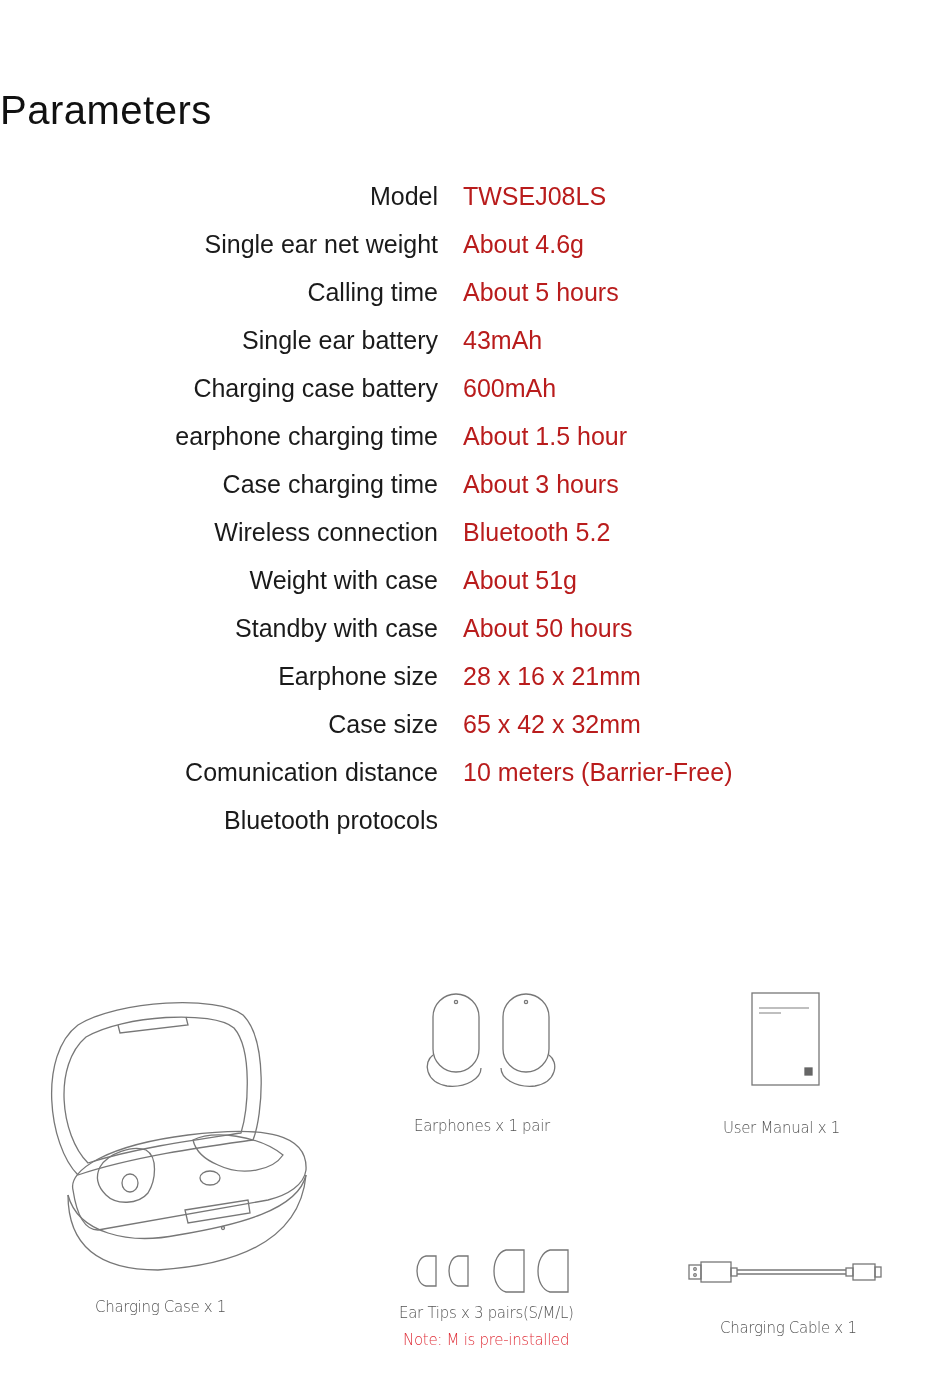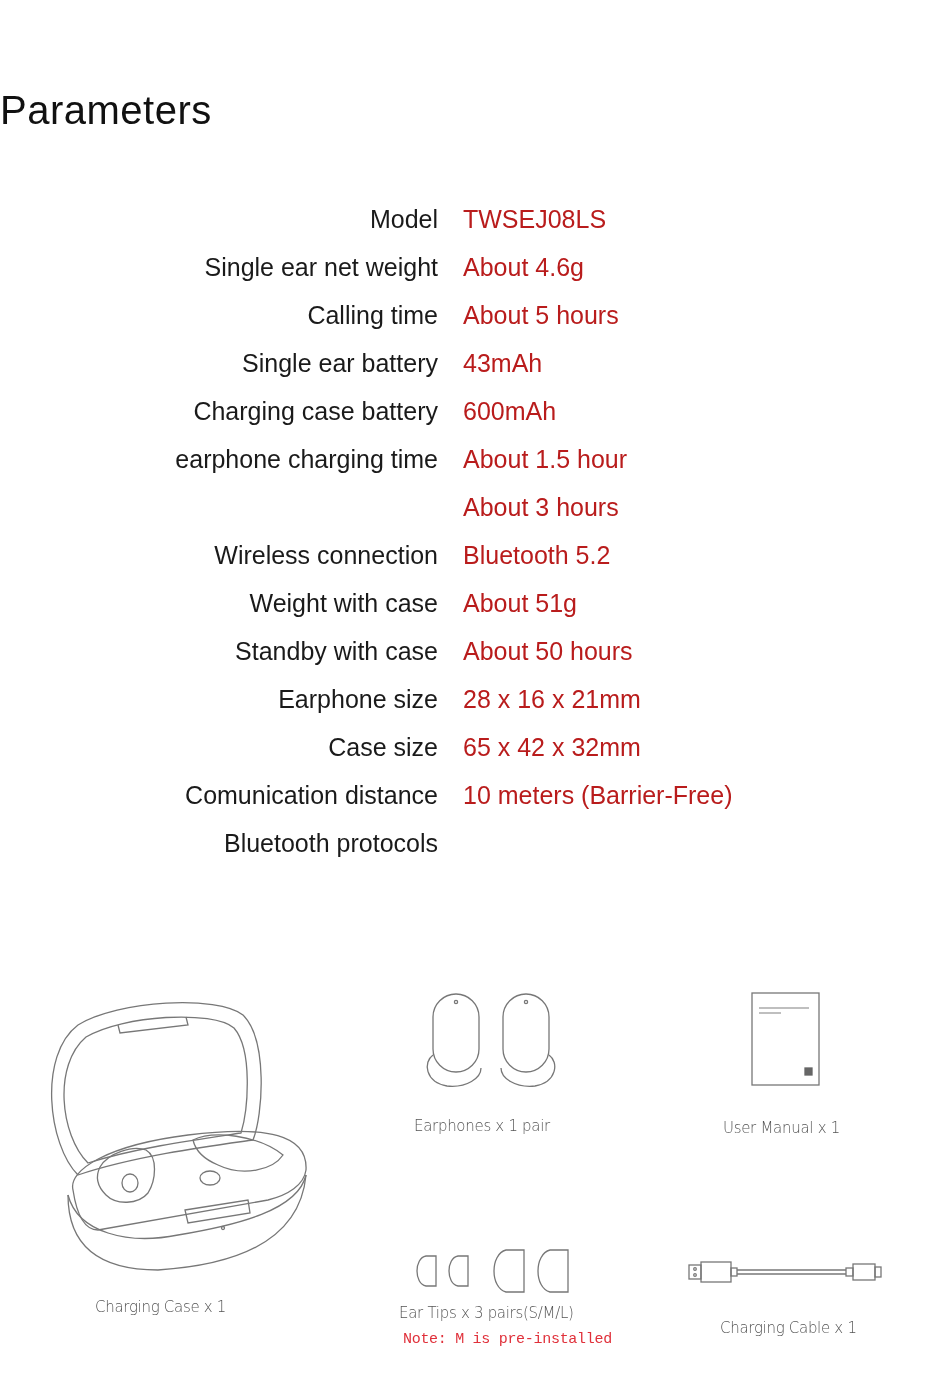--- a/index.html
+++ b/index.html
@@ -1,19 +1,19 @@
 <!DOCTYPE html>
 <html><head>
 <meta charset="utf-8">
 <style>
   html, body { margin:0; padding:0; background:#ffffff; }
   body { width:950px; height:1380px; position:relative; overflow:hidden; font-family:"Liberation Sans", sans-serif; color:#111; }
   .title { position:absolute; top:88px; left:0; width:950px; text-align:left; font-size:40px; font-weight:normal; color:#111; letter-spacing:0.5px; }
   .spec-table { position:absolute; top:174px; left:0; width:950px; }
-  .spec-row { position:absolute; left:0; width:950px; height:48px; font-size:25px; line-height:44px;margin-top:23px; }
+  .spec-row { position:absolute; left:0; width:950px; height:48px; font-size:25px; line-height:44px; }
   .spec-label { position:absolute; right:512px; text-align:right; white-space:nowrap; color:#1a1a1a; }
   .spec-value { position:absolute; left:463px; white-space:nowrap; color:#b91c1c; }
   .caption { position:absolute; font-size:15px; color:#555; white-space:nowrap; font-family:"DejaVu Sans", sans-serif; font-weight:300; letter-spacing:-0.3px; }
   .note { color:#e0303a; }
   svg { position:absolute; overflow:visible; }
   svg * { fill:none; stroke:#777; stroke-width:1.3; }
 </style>
 </head>
 <body>
 
@@ -38,20 +38,21 @@
     </div>
   <div class="spec-row" style="top:192px">
       <span class="spec-label">Charging case battery</span>
       <span class="spec-value">600mAh</span>
     </div>
   <div class="spec-row" style="top:240px">
       <span class="spec-label">earphone charging time</span>
       <span class="spec-value">About 1.5 hour</span>
     </div>
   <div class="spec-row" style="top:288px">
+      <span class="spec-label">Case charging time</span>
       <span class="spec-value">About 3 hours</span>
     </div>
   <div class="spec-row" style="top:336px">
       <span class="spec-label">Wireless connection</span>
       <span class="spec-value">Bluetooth 5.2</span>
     </div>
   <div class="spec-row" style="top:384px">
       <span class="spec-label">Weight with case</span>
       <span class="spec-value">About 51g</span>
     </div>
@@ -112,21 +113,21 @@
   </svg>
   <div class="caption" style="left:723px;top:1119px;">User Manual x 1</div>
 
   <svg style="left:410px;top:1250px;" width="165" height="45" viewBox="0 0 165 45">
     <path d="M16 6 L26 6 L26 36 L16 36 C4 34,4 8,16 6 Z"></path>
     <path d="M48 6 L58 6 L58 36 L48 36 C36 34,36 8,48 6 Z"></path>
     <path d="M96 0 L114 0 L114 42 L96 42 C80 38,80 4,96 0 Z"></path>
     <path d="M140 0 L158 0 L158 42 L140 42 C124 38,124 4,140 0 Z"></path>
   </svg>
   <div class="caption" style="left:399px;top:1304px;">Ear Tips x 3 pairs(S/M/L)</div>
-  <div class="caption note" style="left:403px;top:1331px;font-family:Liberation Mono, monospace;">Note: M is pre-installed</div>
+  <div class="caption note" style="left:403px;top:1331px;">Note: M is pre-installed</div>
 
   <svg style="left:688px;top:1260px;" width="196" height="24" viewBox="0 0 196 24">
     <rect x="1" y="5" width="12" height="14"></rect>
     <circle cx="7" cy="9" r="1.3"></circle>
     <circle cx="7" cy="15" r="1.3"></circle>
     <rect x="13" y="2" width="30" height="20"></rect>
     <rect x="43" y="8" width="6" height="8"></rect>
     <line x1="49" y1="10" x2="158" y2="10"></line>
     <line x1="49" y1="14" x2="158" y2="14"></line>
     <rect x="158" y="8" width="7" height="8"></rect>

